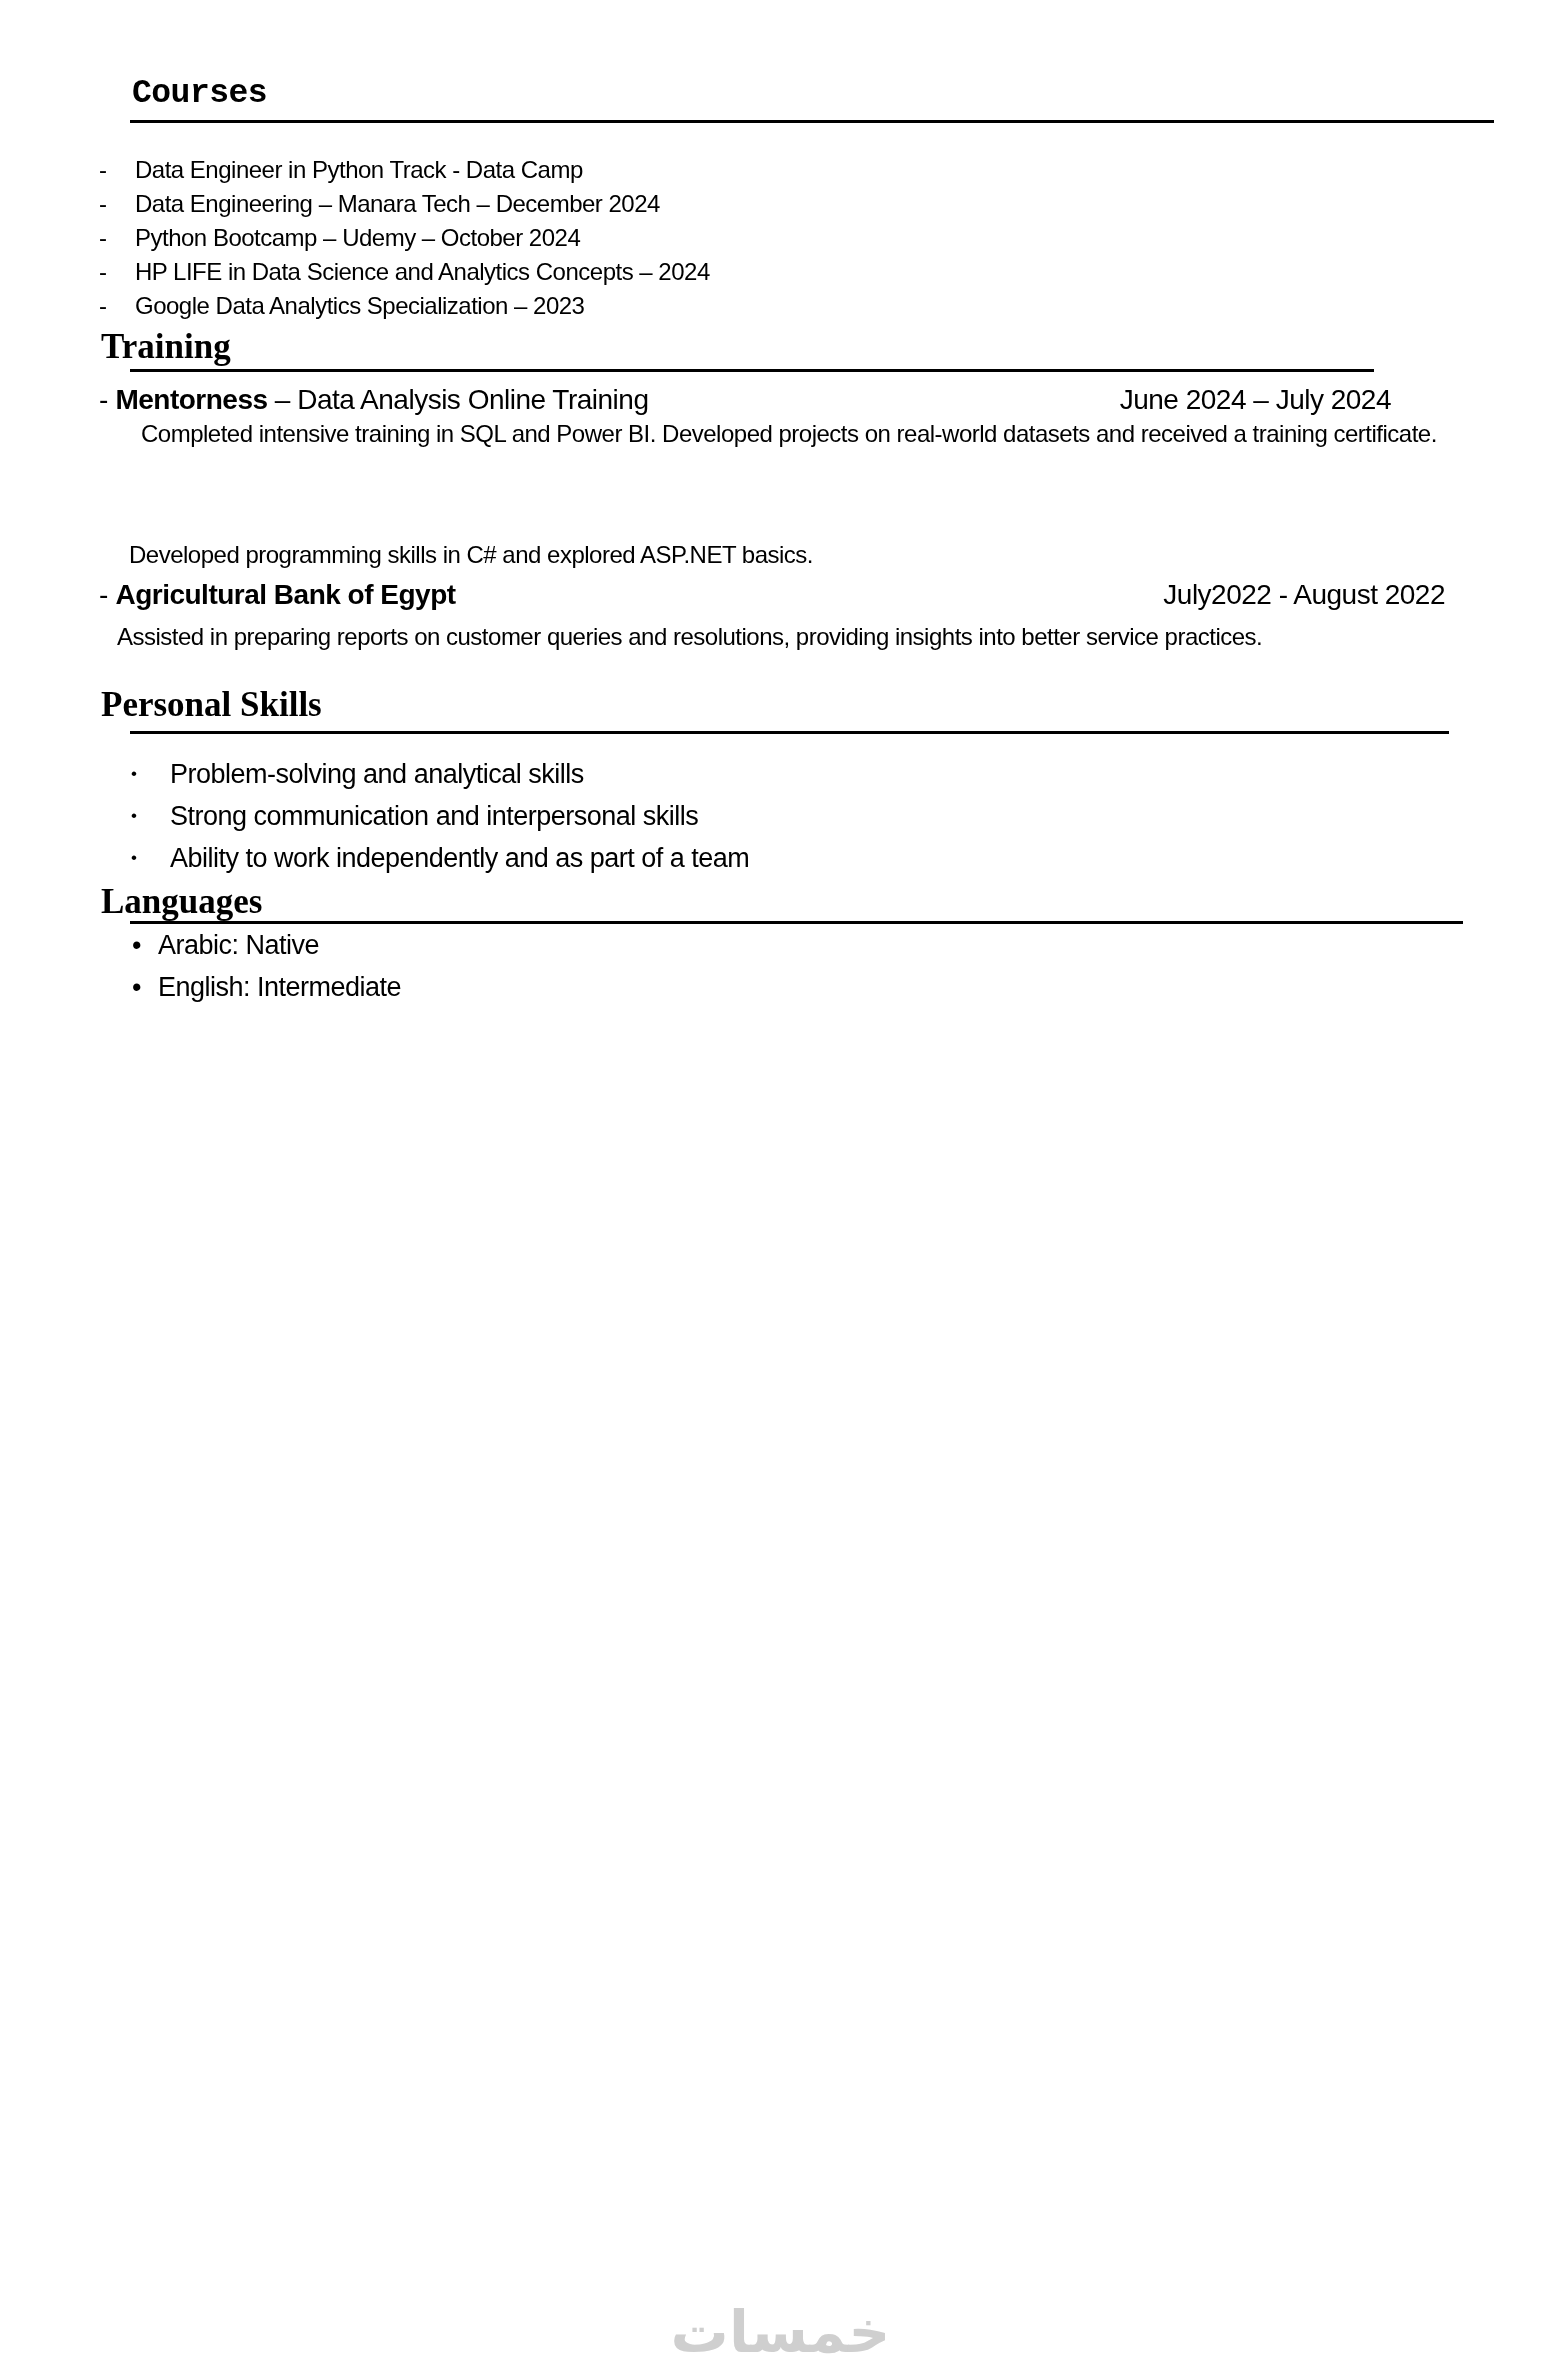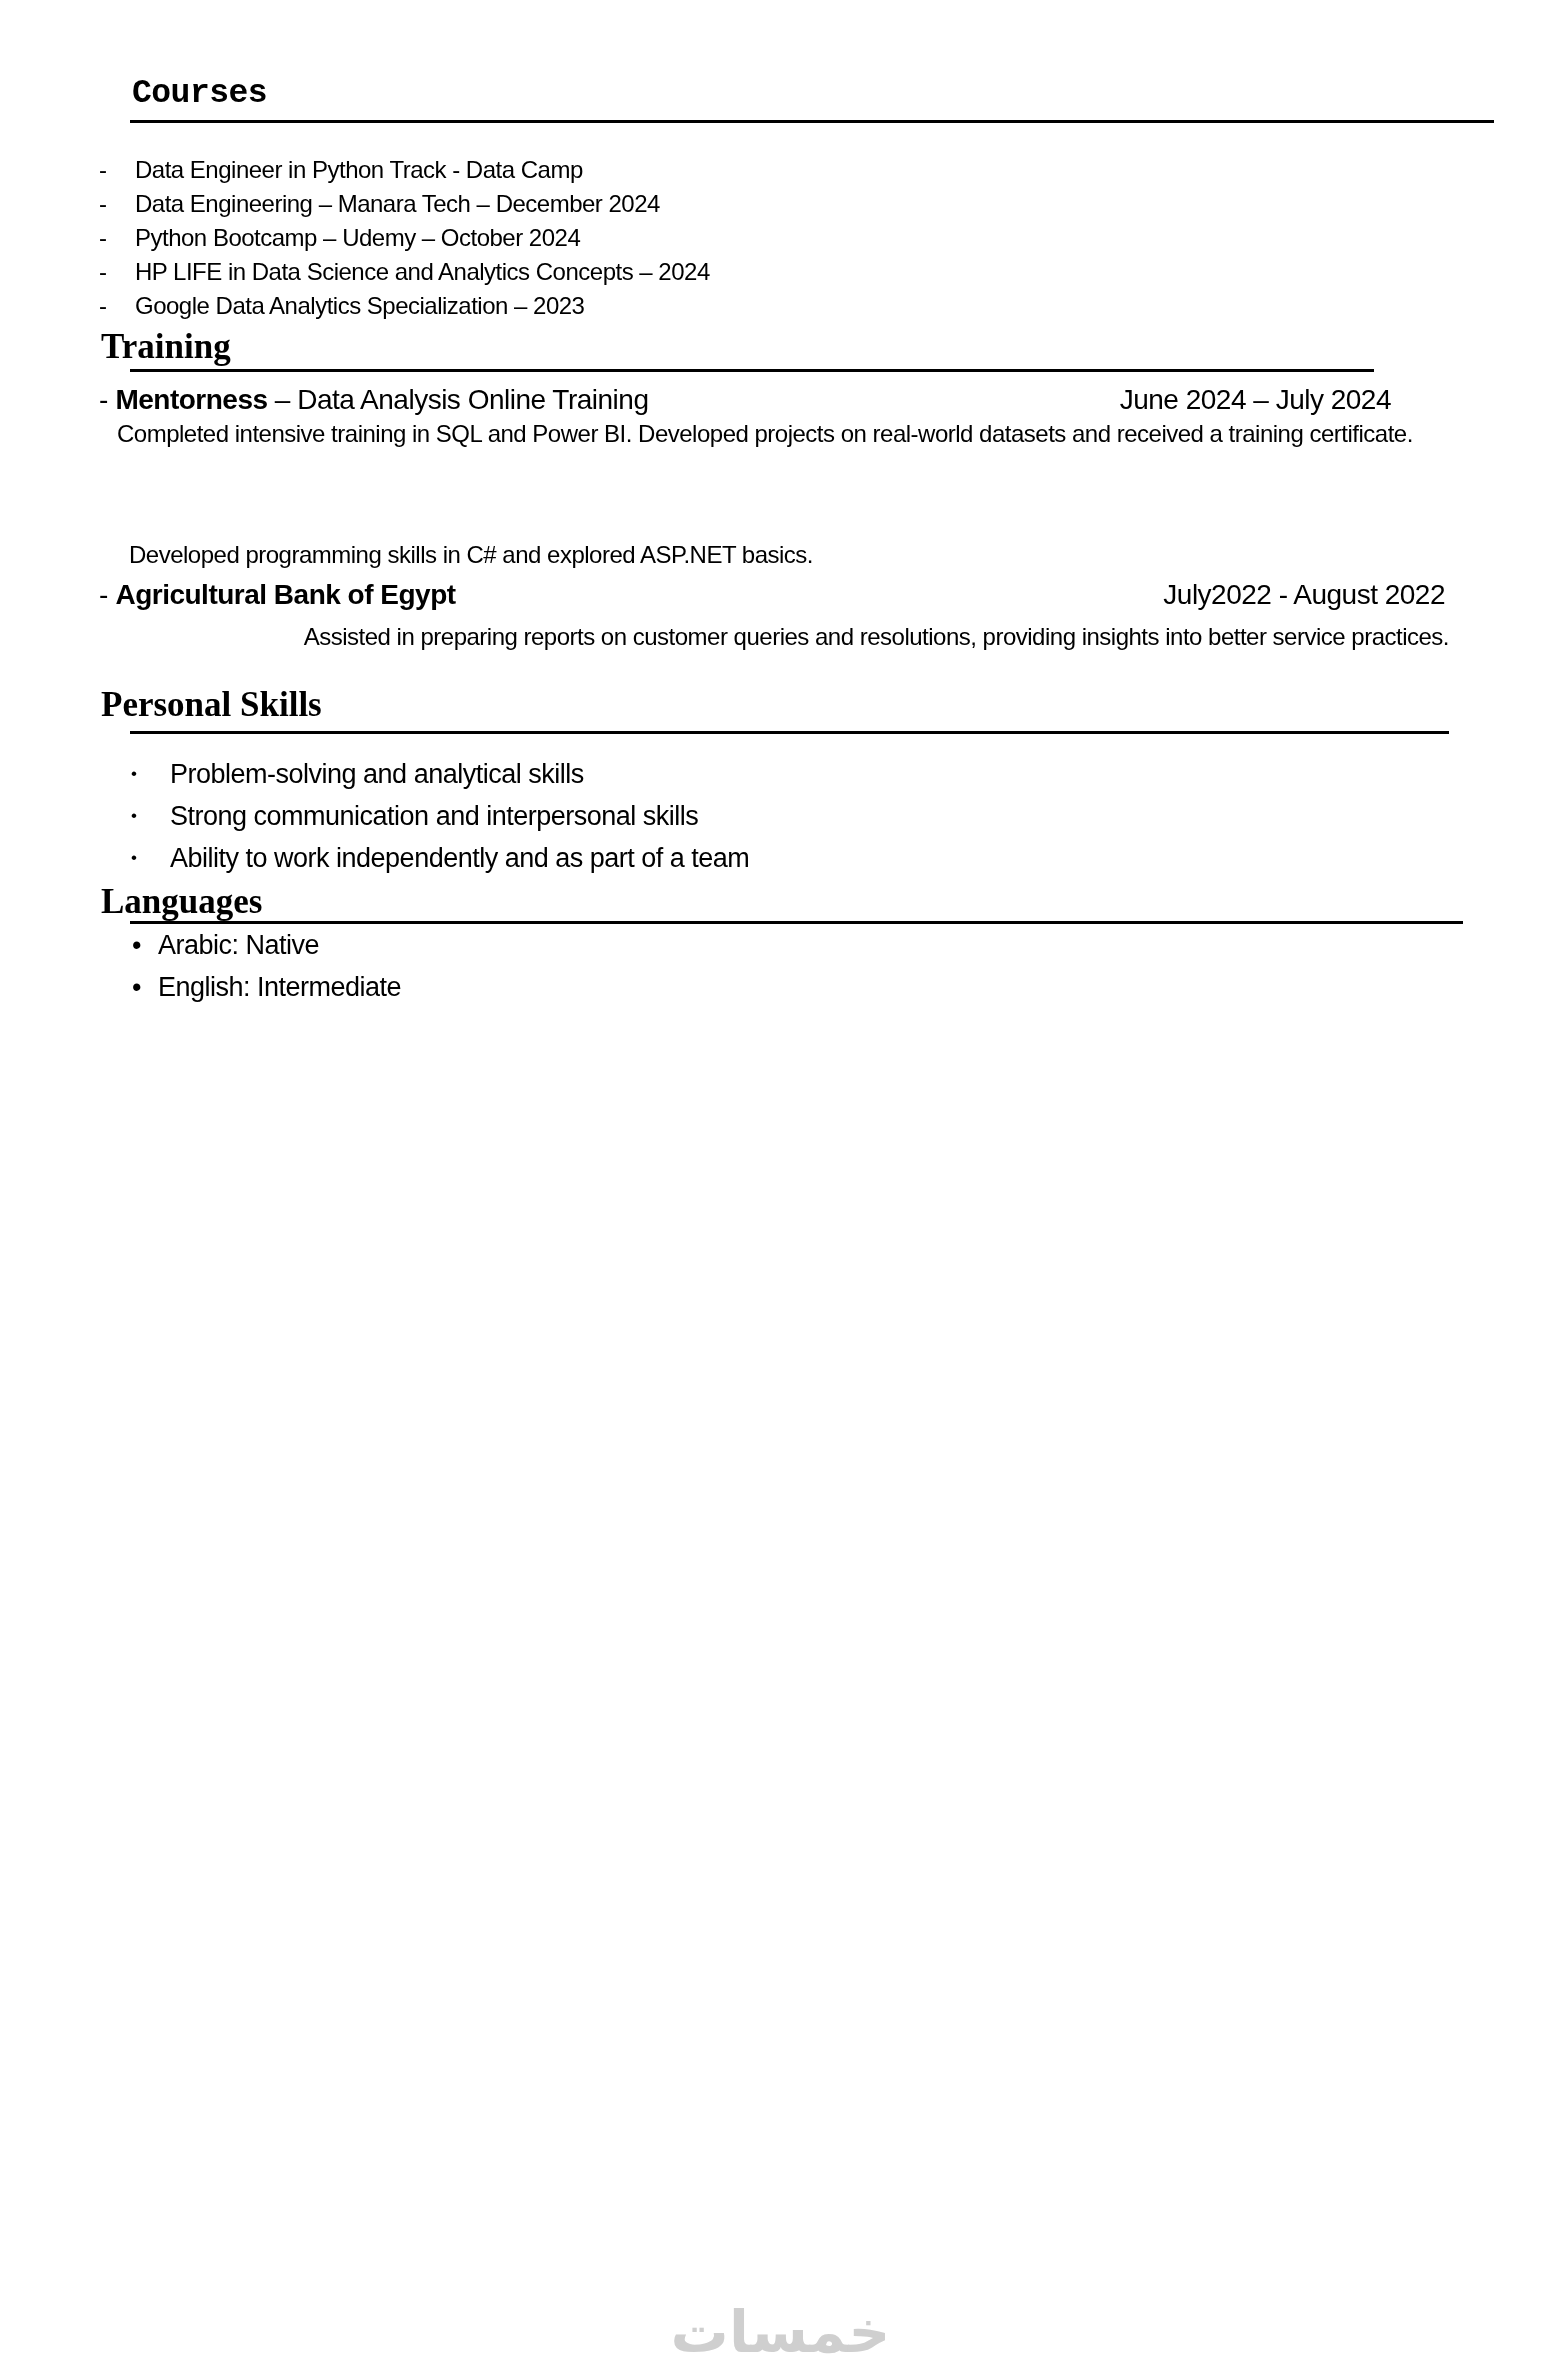--- a/index.html
+++ b/index.html
@@ -64,23 +64,23 @@
   .entry-left .dash { margin-right:7.6px; }
   .entry-org { font-weight:700; }
   .row-0 .entry-date { margin-right:54px; }
   .row-1 .entry-date { margin-right:12px; }
   .row-2 .entry-date { }
 
   .entry-desc {
     position:absolute; left:117px; width:1332px;
     font-size:24px; line-height:35px; letter-spacing:-0.5px;
   }
-  .desc-0 { top:416px; }
+  .desc-0 { top:416px;margin-left:24px; }
   .desc-1 { top:537px;margin-left:12px; }
-  .desc-2 { top:619px;text-align:right; }
+  .desc-2 { top:619px; }
 
   
   .ps-list {
     position:absolute; left:99px; top:753px; width:1372px;
     list-style:none;
     font-size:27px; line-height:42px; letter-spacing:-0.5px;
   }
   .ps-item { position:relative; padding-left:71px; }
   .ps-item .bullet {
     position:absolute; left:32px; top:0;

